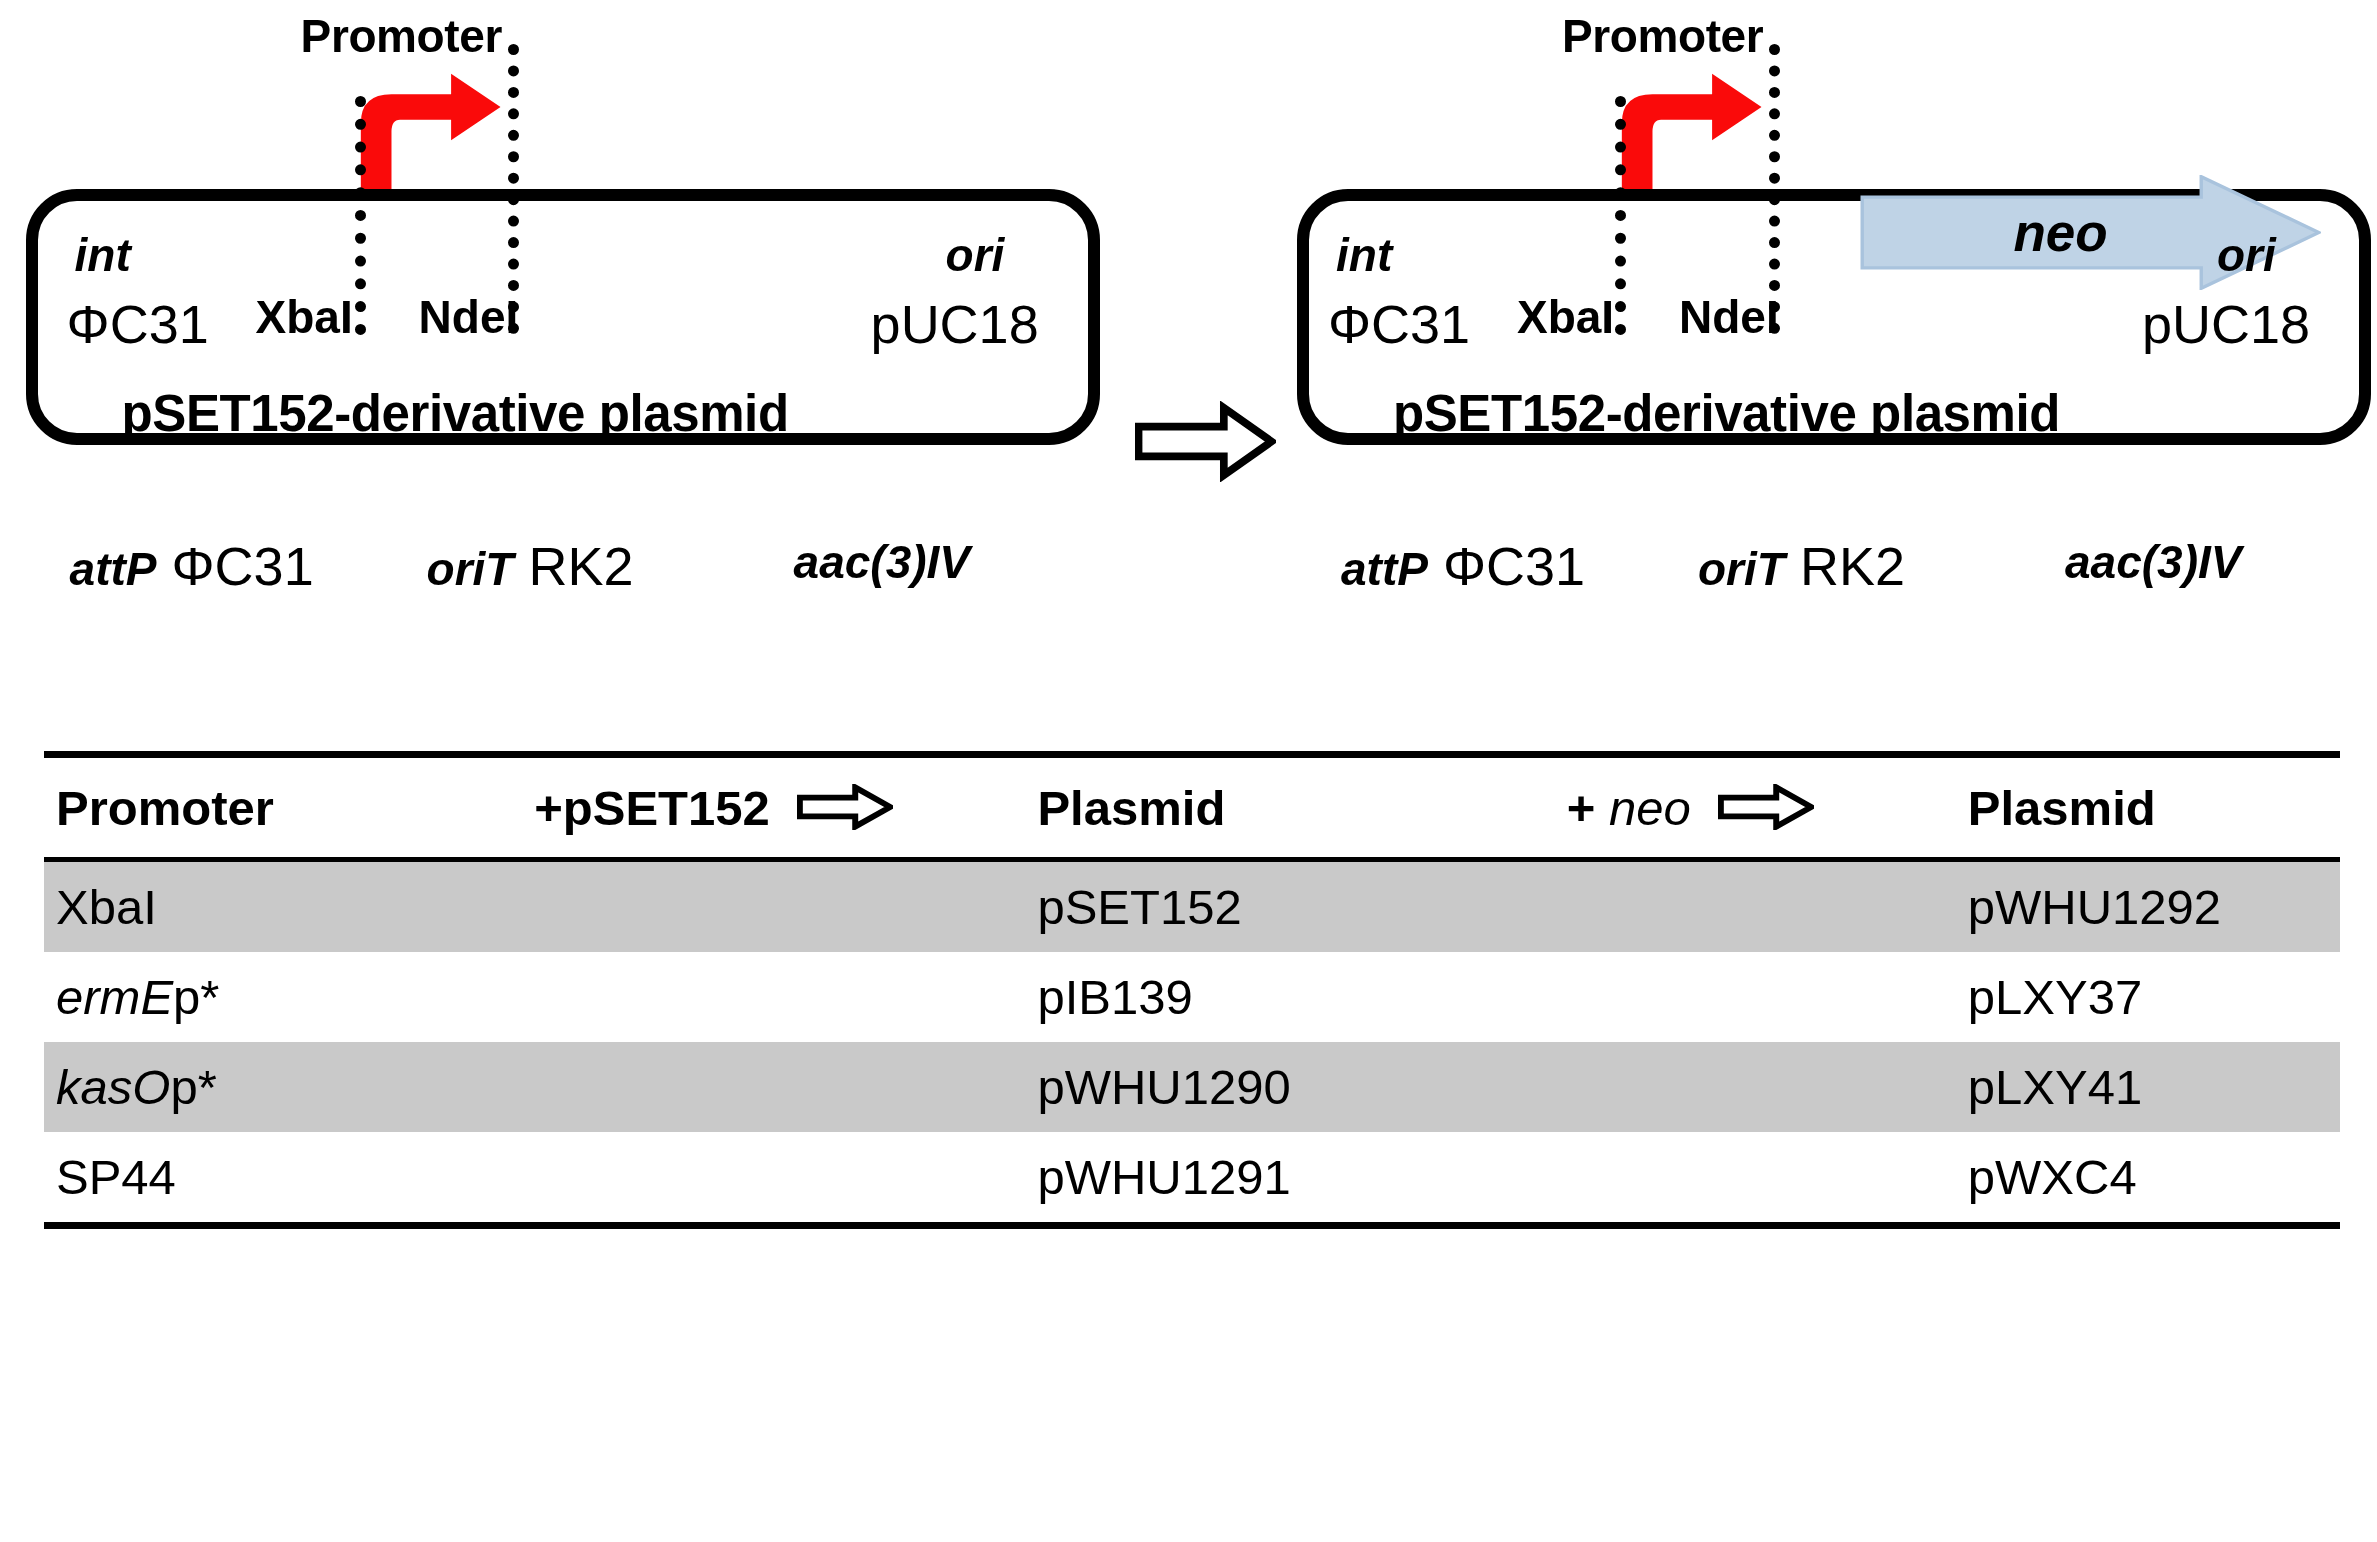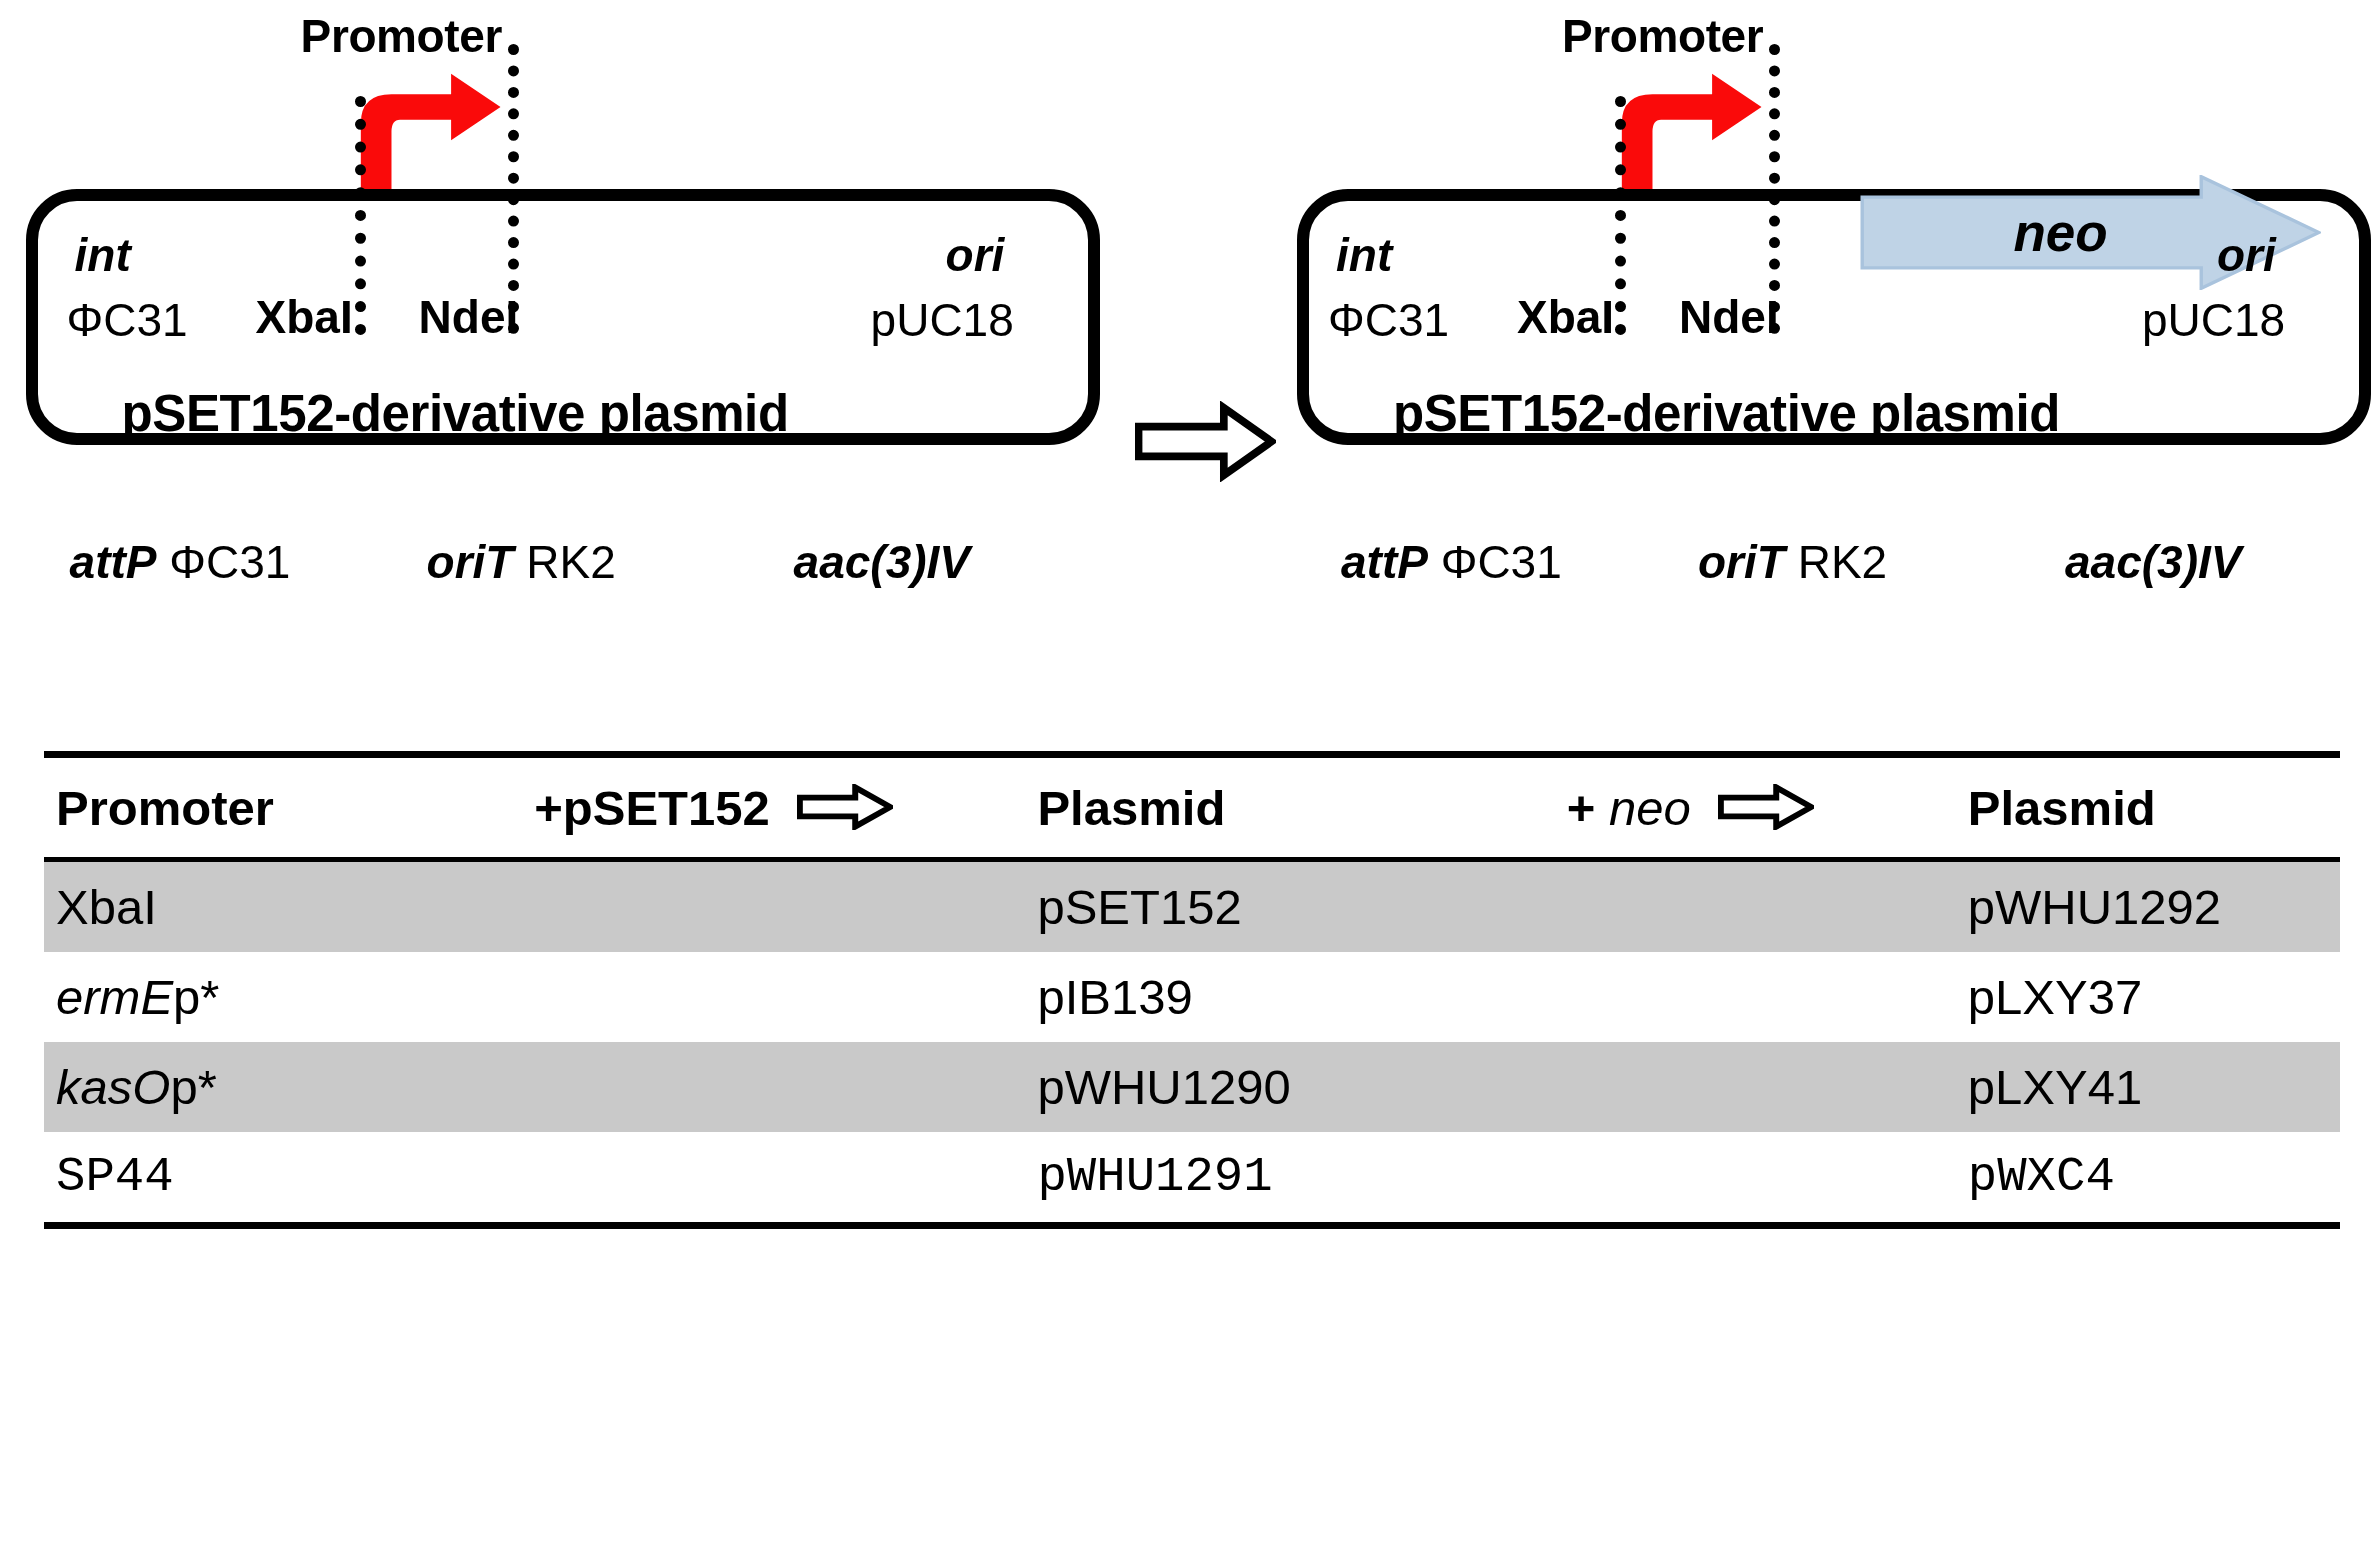--- a/index.html
+++ b/index.html
@@ -75,21 +75,21 @@
     border-left: 11px dotted #000000;
   }
 
   
   .feat {
     position: absolute;
     white-space: nowrap;
     line-height: 1;
   }
   .feat-gene   { font-style: italic; font-weight: bold; font-size: 46px; }
-  .feat-plain  { font-style: normal; font-weight: normal; font-size: 46px; }
+  .feat-plain  { font-style: normal; font-weight: normal; font-size: 54px; }
   .feat-site   { font-weight: bold; font-size: 46px; }
   .plasmid-title {
     position: absolute;
     font-size: 51px;
     font-weight: bold;
     white-space: nowrap;
     letter-spacing: -0.4px;
   }
 
   
@@ -151,21 +151,21 @@
   }
   table.pl-table thead th {
     font-weight: bold;
     height: 99px;
   }
   table.pl-table thead tr {
     border-top: 7.7px solid #000000;
     border-bottom: 5.1px solid #000000;
   }
   table.pl-table tbody tr.shaded { background: #c9c9c9; }
-  table.pl-table tbody tr:last-child { border-bottom: 7.7px solid #000000; font-family: Liberation Mono, monospace; }
+  table.pl-table tbody tr:last-child { border-bottom: 7.7px solid #000000; }
 
   .hdr-arrow {
     display: inline-block;
     vertical-align: -5.1px;
     margin-left: 13.7px;
   }
   .col-reagent { font-weight: bold; }
   .reagent-ital { font-style: italic; font-weight: bold; }
   .ital { font-style: italic; }
 </style>

